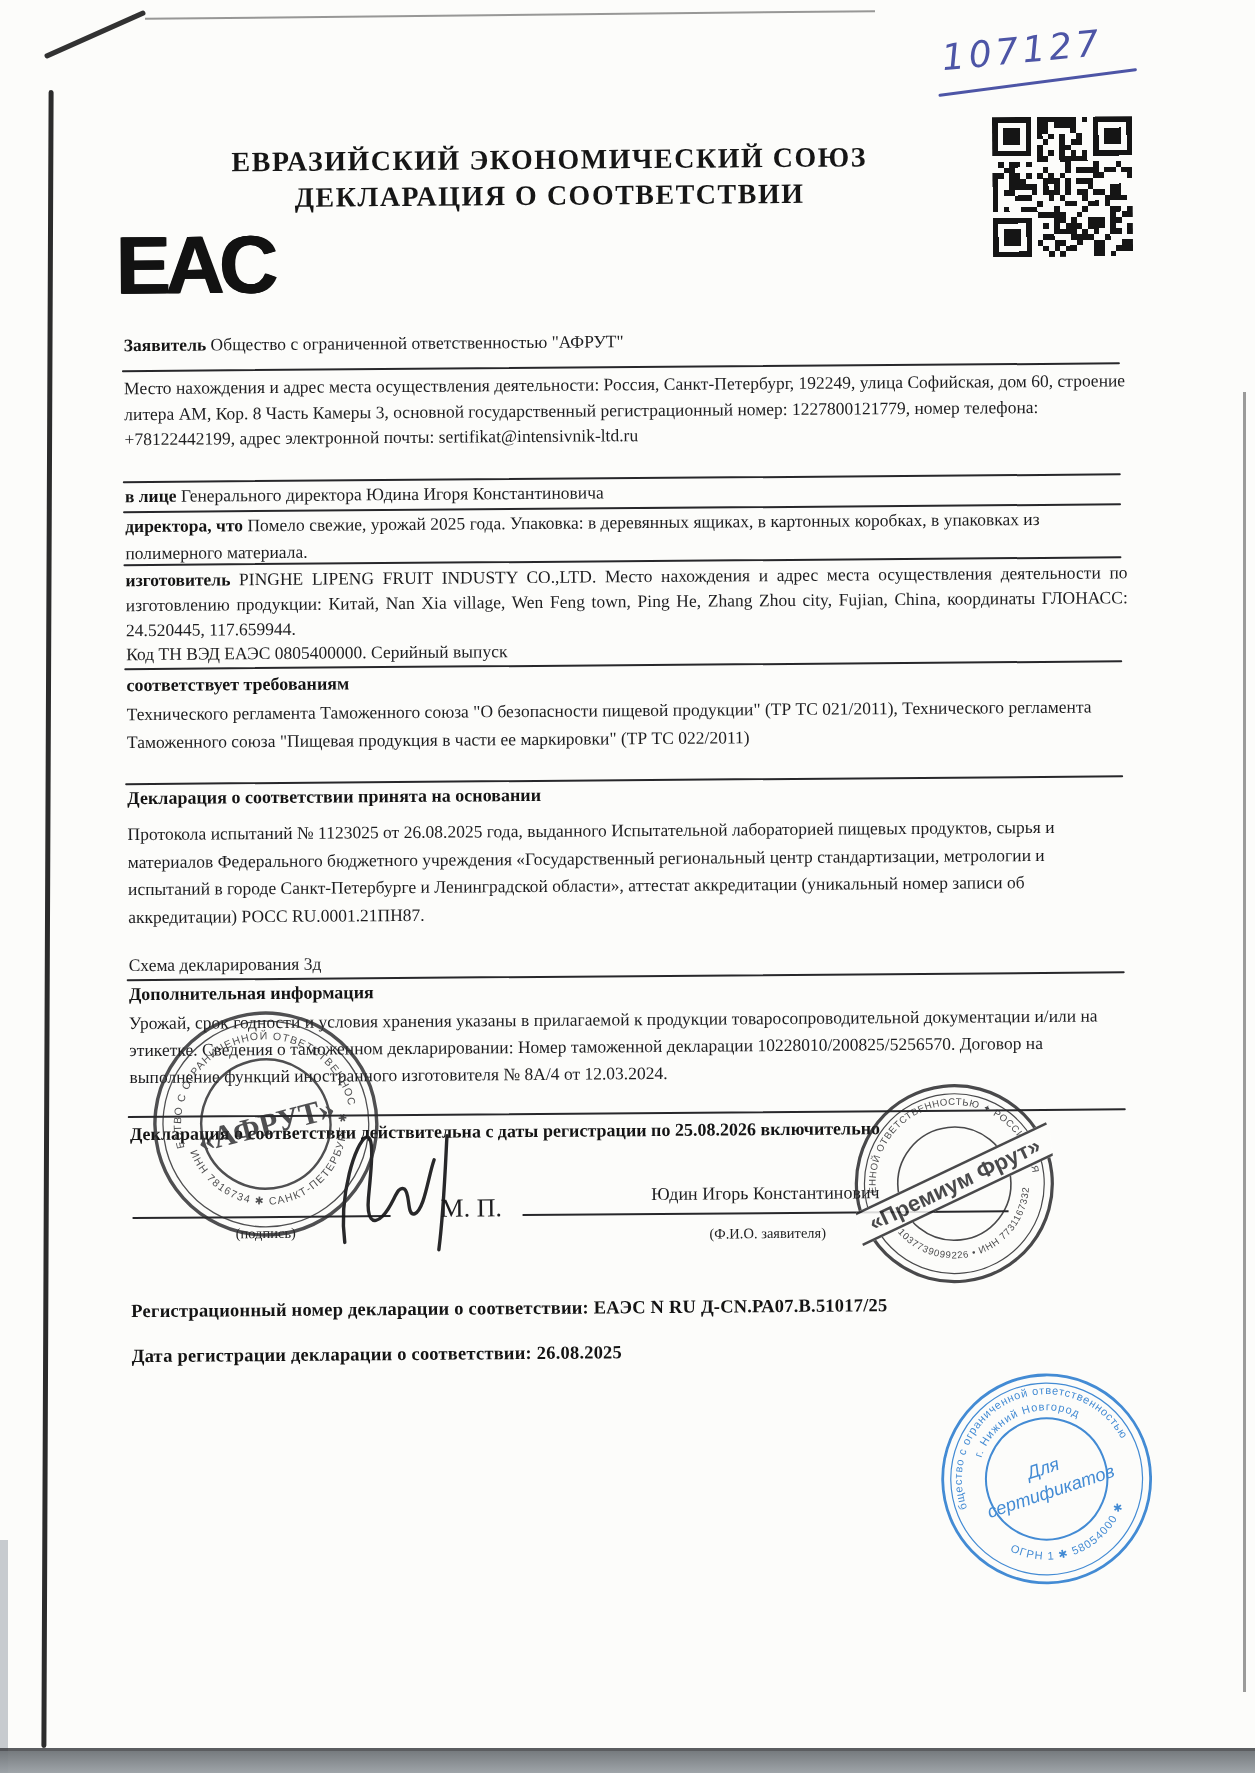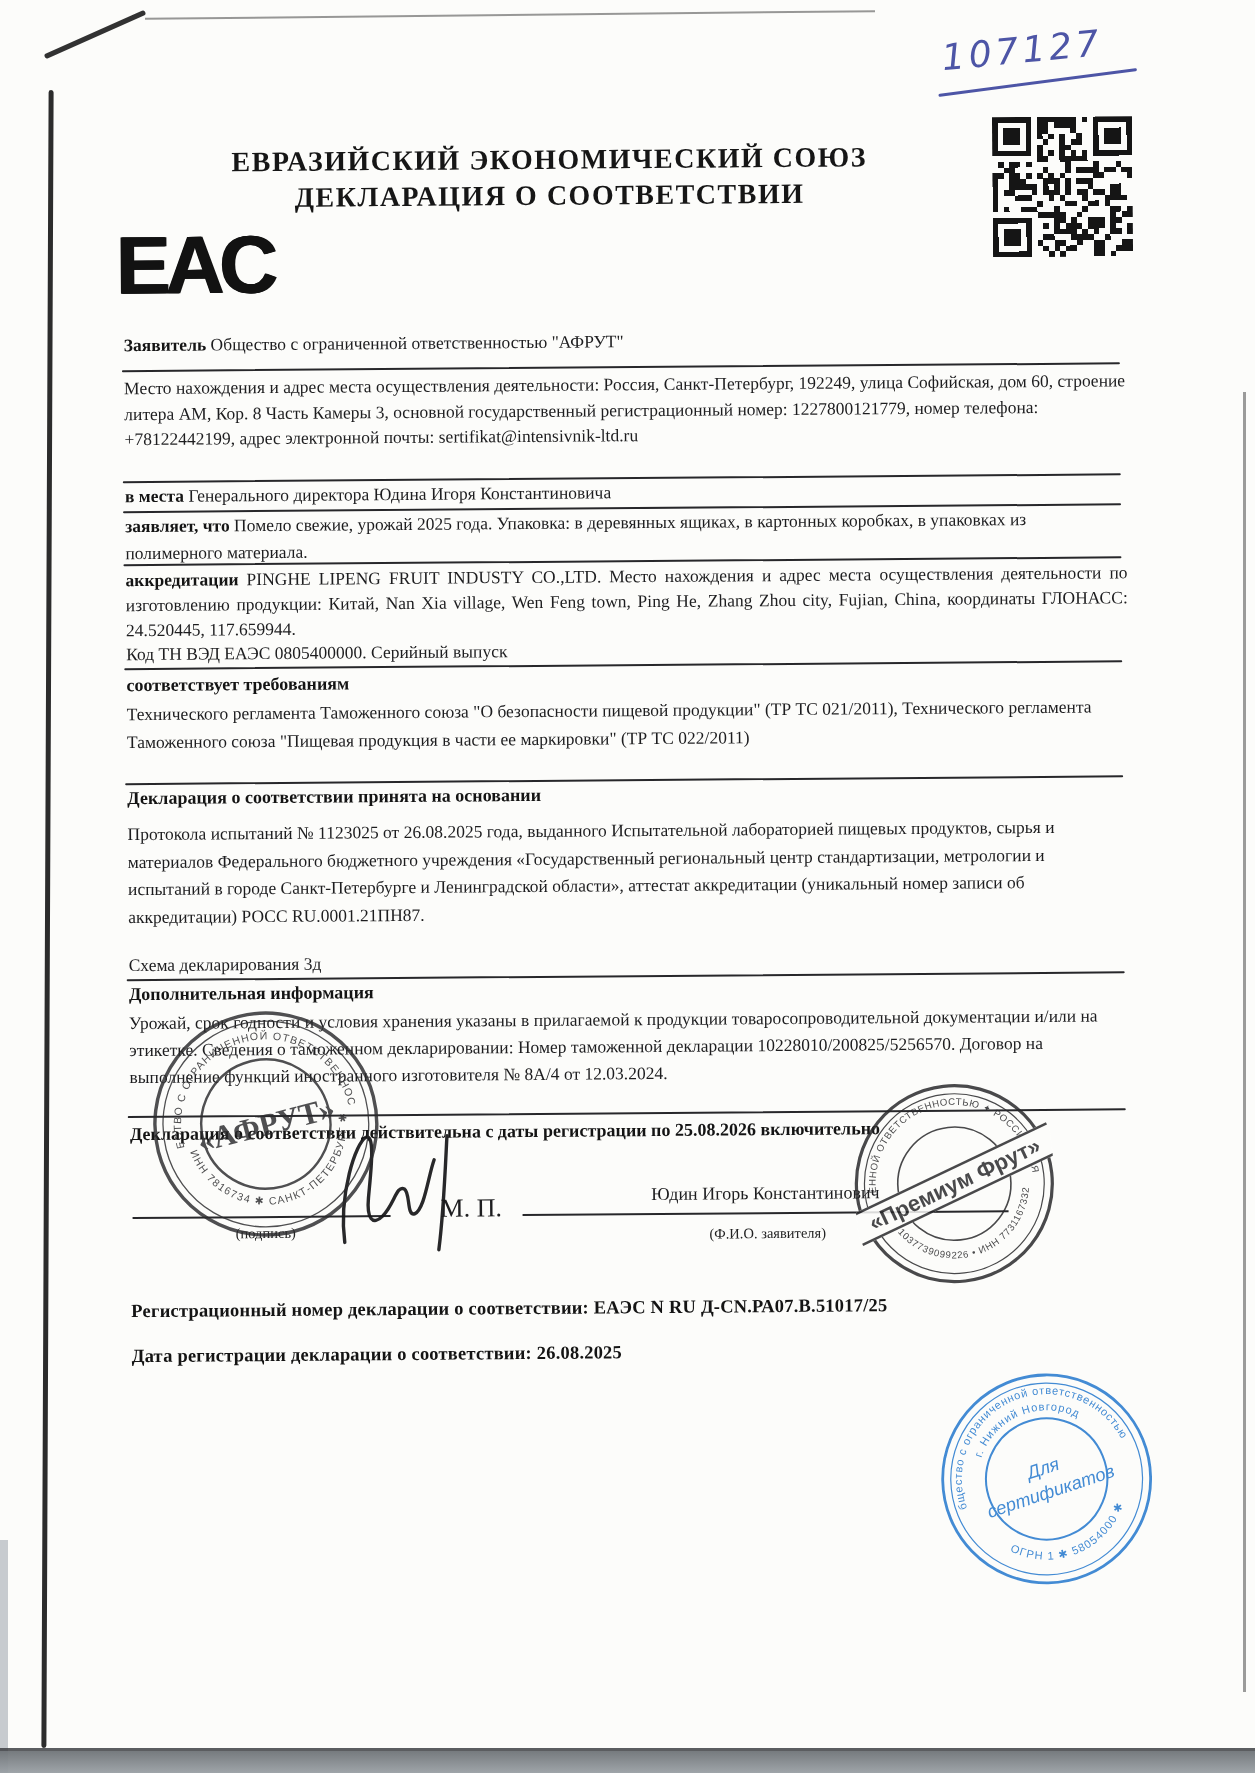--- a/index.html
+++ b/index.html
@@ -378,33 +378,33 @@
     <div class="abs row" style="top:328px">
       <b>Заявитель</b>
       <span>Общество с ограниченной ответственностью "АФРУТ"</span>
     </div>
     <div class="abs rule" style="top:366px"></div>
 
     <div class="abs row" style="top:372px;line-height:25.5px">Место нахождения и адрес места осуществления деятельности: Россия, Санкт-Петербург, 192249, улица Софийская, дом 60, строение литера АМ, Кор. 8 Часть Камеры 3, основной государственный регистрационный номер: 1227800121779, номер телефона: +78122442199, адрес электронной почты: sertifikat@intensivnik-ltd.ru</div>
     <div class="abs rule" style="top:477px"></div>
 
     <div class="abs row" style="top:479px">
-      <b>в места</b>
+      <b>в лице</b>
       <span>Генерального директора Юдина Игоря Константиновича</span>
     </div>
     <div class="abs rule" style="top:507px"></div>
 
     <div class="abs row" style="top:509px;line-height:27px">
-      <b>заявляет, что</b>
+      <b>директора, что</b>
       <span>Помело свежие, урожай 2025 года. Упаковка: в деревянных ящиках, в картонных коробках, в упаковках из полимерного материала.</span>
     </div>
     <div class="abs rule" style="top:560px"></div>
 
     <div class="abs row just" style="top:564px;line-height:25px">
-      <b>аккредитации</b>
+      <b>изготовитель</b>
       <span>PINGHE LIPENG FRUIT INDUSTY CO.,LTD. Место нахождения и адрес места осуществления деятельности по изготовлению продукции: Китай, Nan Xia village, Wen Feng town, Ping He, Zhang Zhou city, Fujian, China, координаты ГЛОНАСС: 24.520445, 117.659944.</span>
     </div>
 
     <div class="abs row" style="top:637px">Код ТН ВЭД ЕАЭС 0805400000. Серийный выпуск</div>
     <div class="abs rule" style="top:664px"></div>
 
     <div class="abs row hd" style="top:668px">соответствует требованиям</div>
 
     <div class="abs row" style="top:697px;line-height:27.5px">Технического регламента Таможенного союза "О безопасности пищевой продукции" (ТР ТС 021/2011), Технического регламента Таможенного союза "Пищевая продукция в части ее маркировки" (ТР ТС 022/2011)</div>
     <div class="abs rule" style="top:779px"></div>

